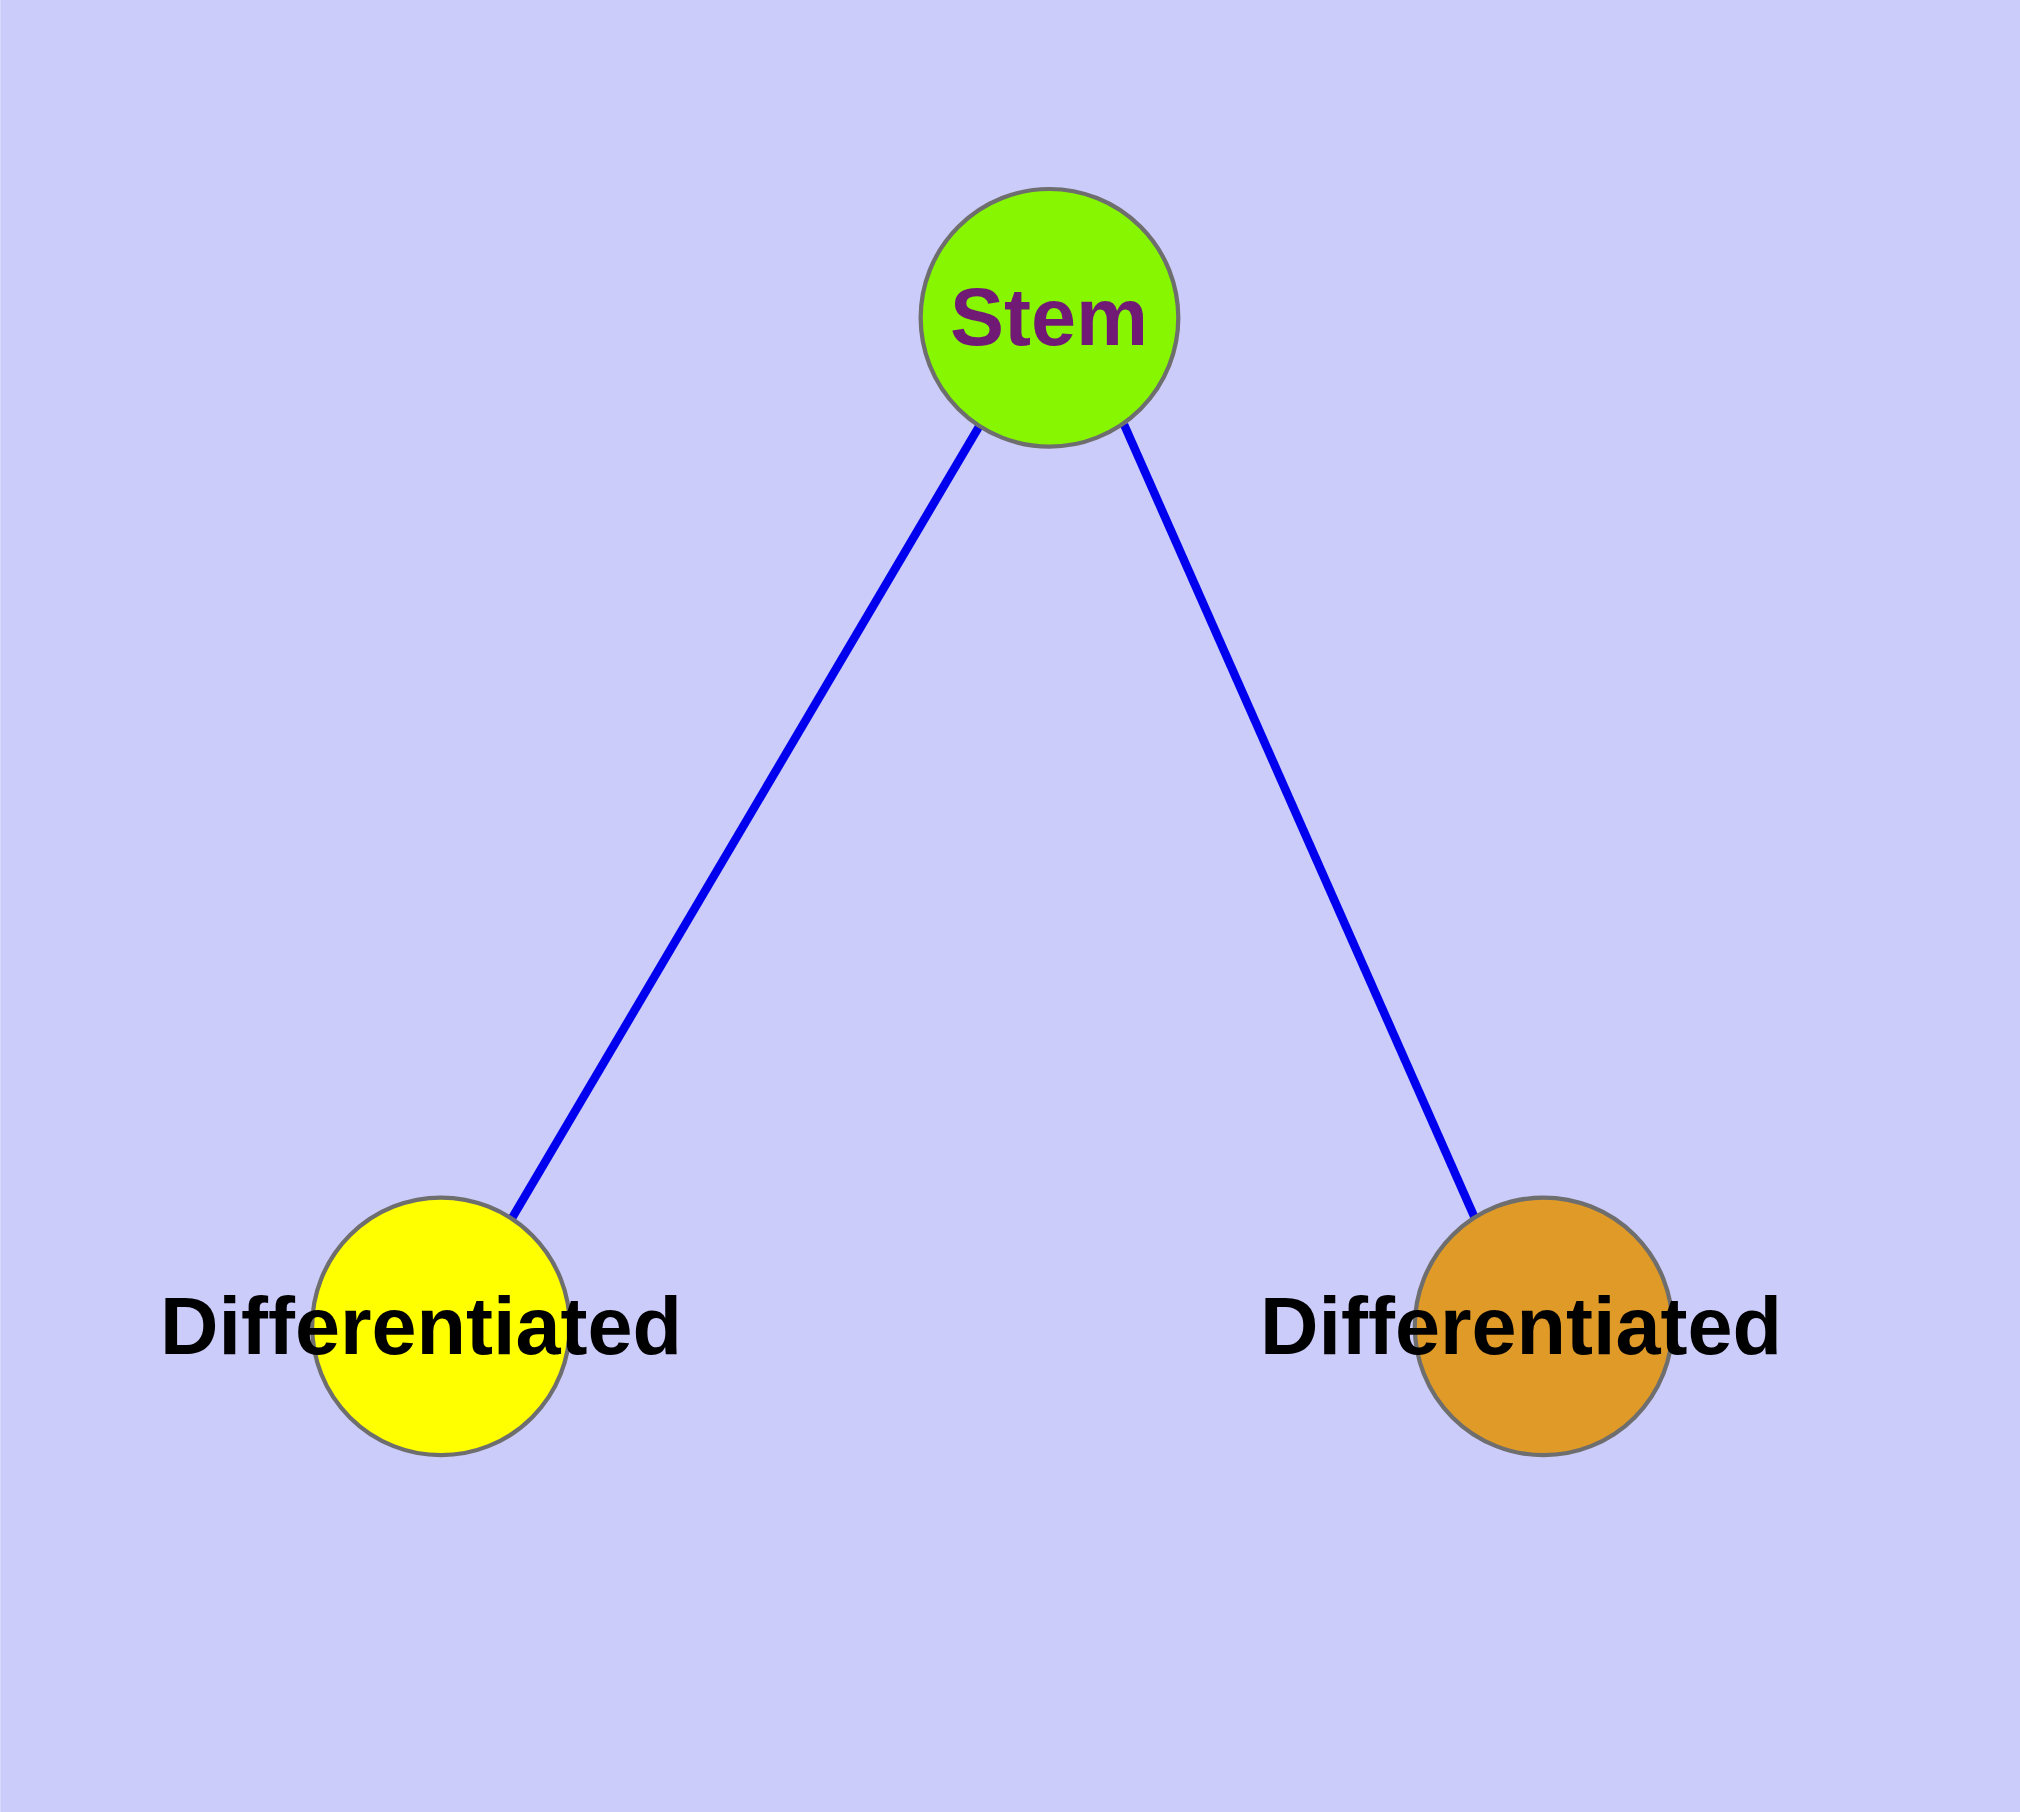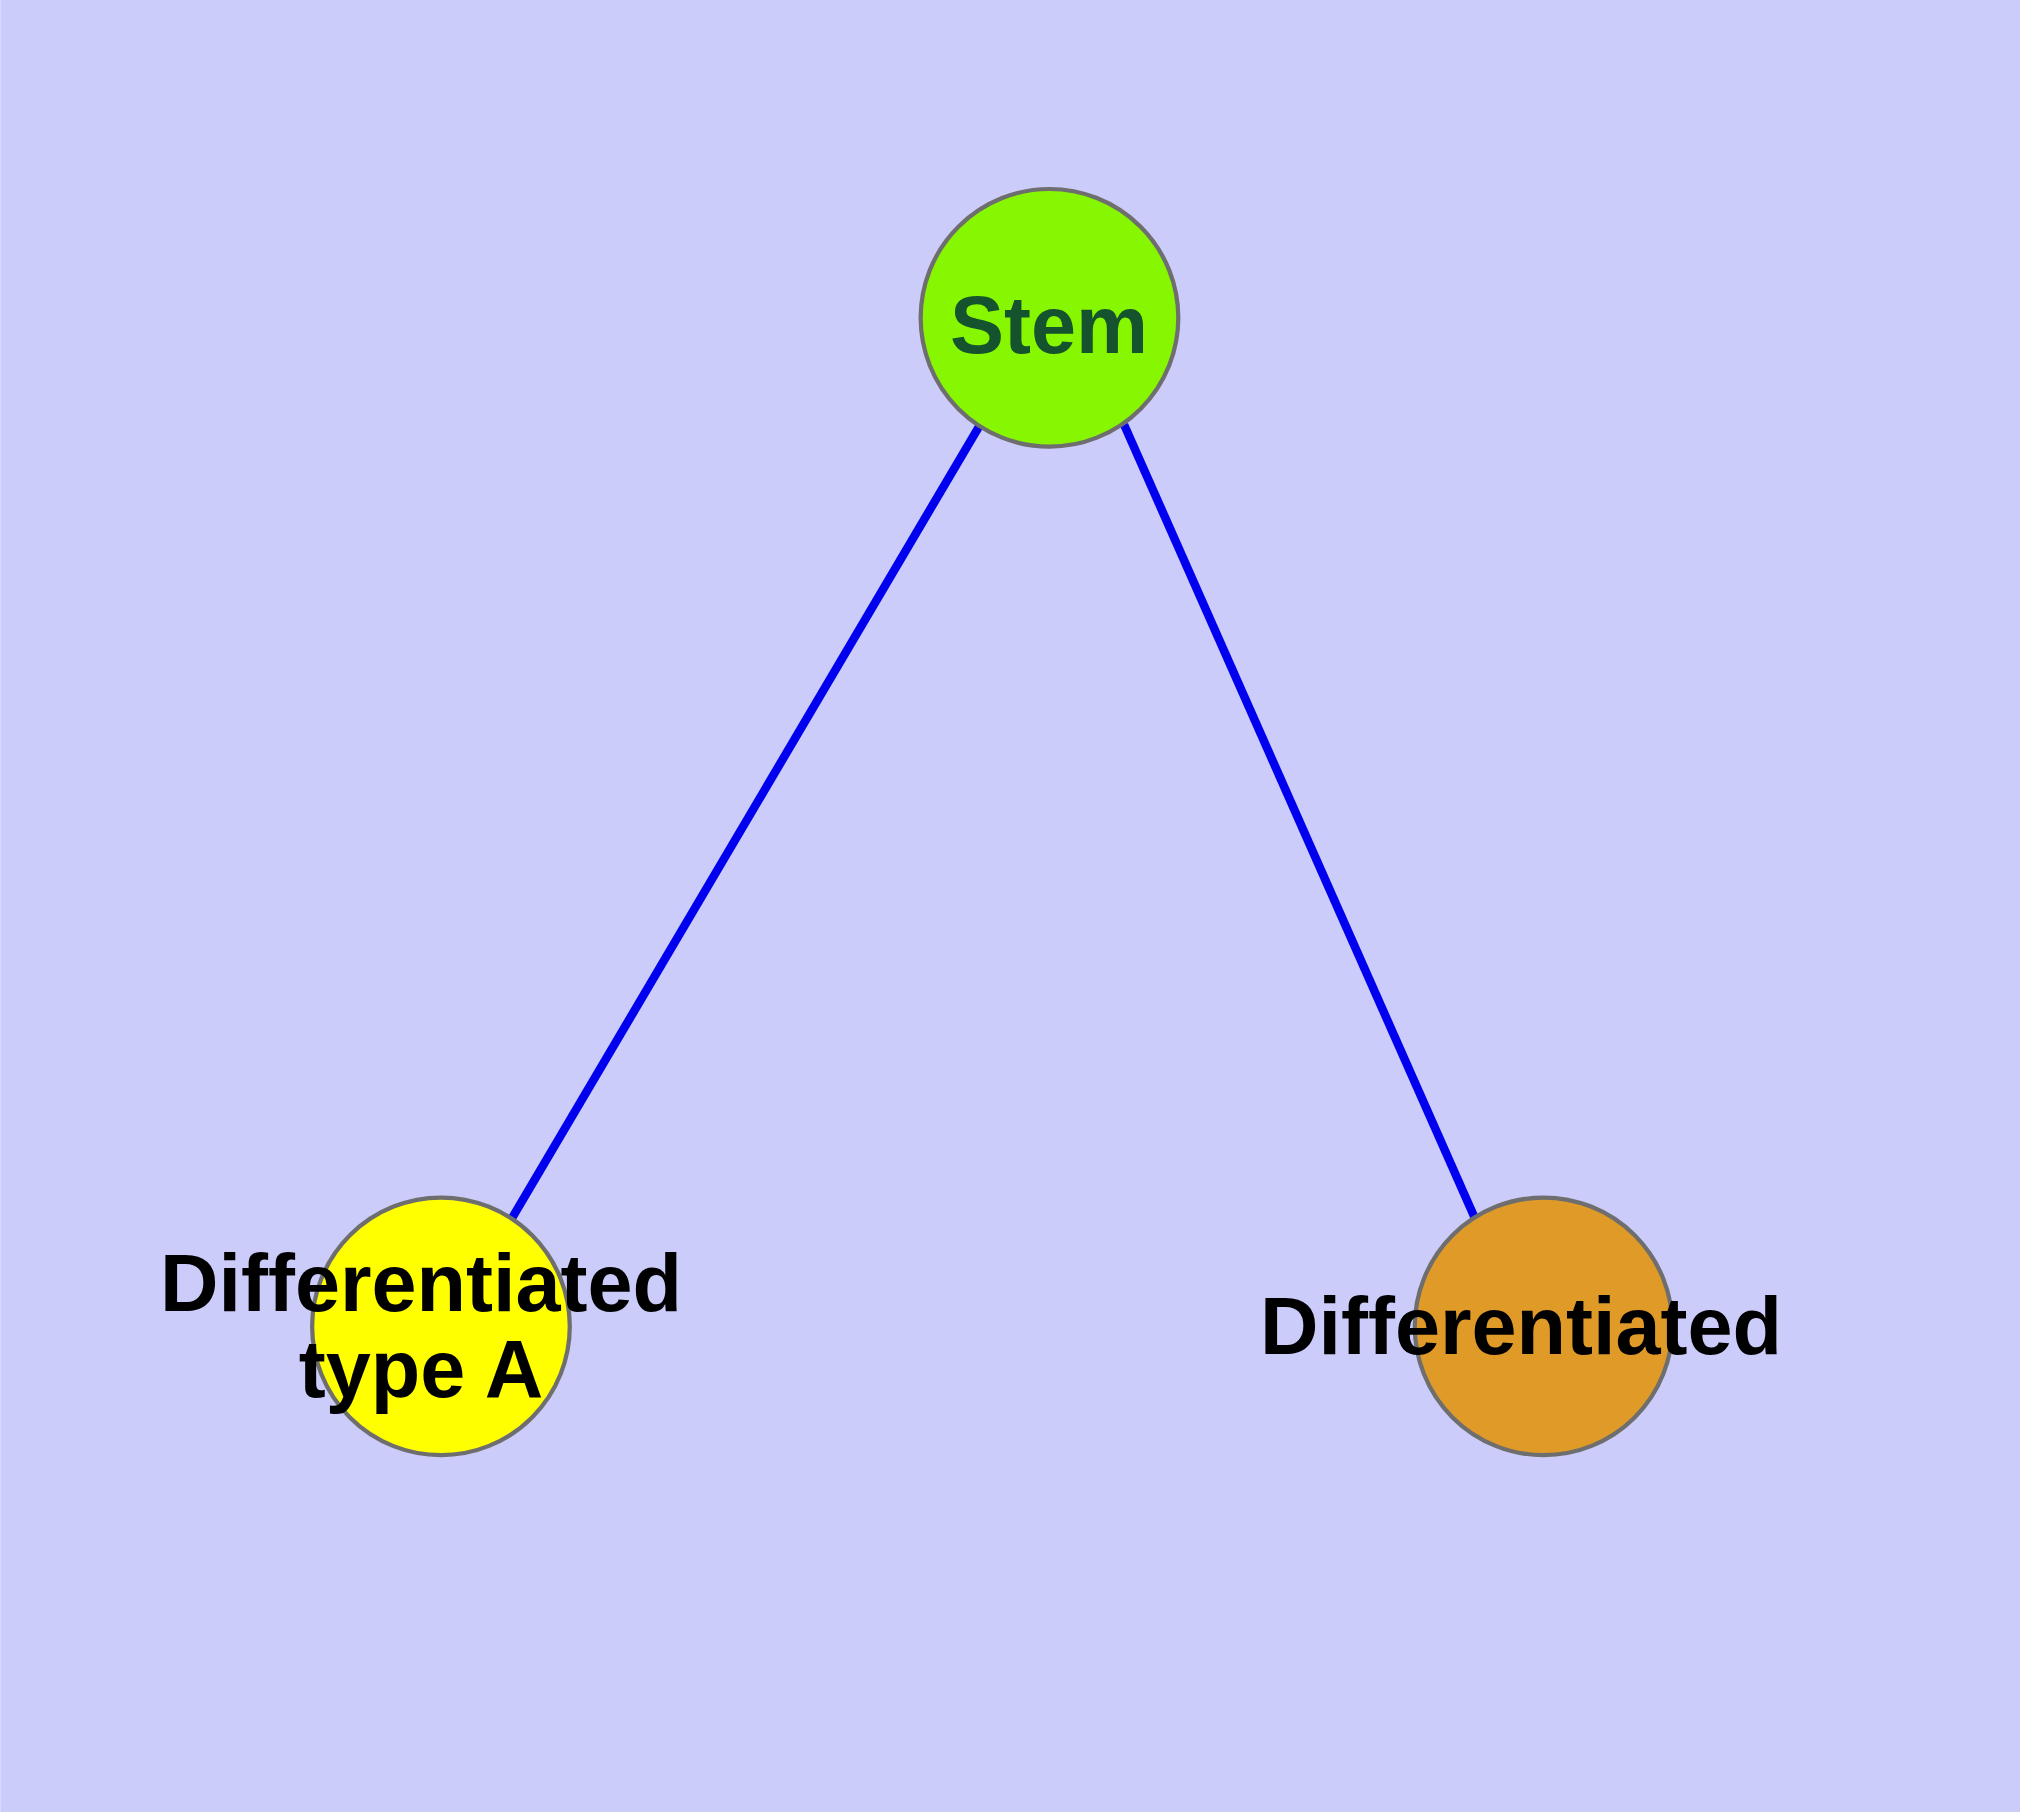--- a/index.html
+++ b/index.html
@@ -67,20 +67,20 @@
       <line id="edge-stem-diff-b" x1="1326" y1="501" x2="1742" y2="1442" stroke="#0000ee" stroke-width="10" stroke-linecap="butt"></line>
     </g>
 
     <g>
       <circle id="node-stem" cx="1238" cy="375" r="152" fill="#86f700" stroke="#6e6e6e" stroke-width="5"></circle>
       <circle id="node-diff-a" cx="520" cy="1565" r="152" fill="#ffff00" stroke="#6e6e6e" stroke-width="5"></circle>
       <circle id="node-diff-b" cx="1821" cy="1565" r="152" fill="#e09a28" stroke="#6e6e6e" stroke-width="5"></circle>
     </g>
   </svg>
 
-  <div class="node-label" id="label-stem" style="color: #14532d; margin-top: 8px;"><span>Stem</span></div>
+  <div class="node-label" id="label-stem" style="color: #701a75;"><span>Stem</span></div>
 
-  <div class="node-label" id="label-diff-a" style="color: rgb(0, 0, 0);"><span>Differentiated</span><br><span>type A</span></div>
+  <div class="node-label" id="label-diff-a" style="color: rgb(0, 0, 0);"><span>Differentiated</span><br></div>
 
   <div class="node-label" id="label-diff-b" style="color: rgb(0, 0, 0);"><span>Differentiated</span><br></div>
 
 </div>
 
 
 </body></html>

